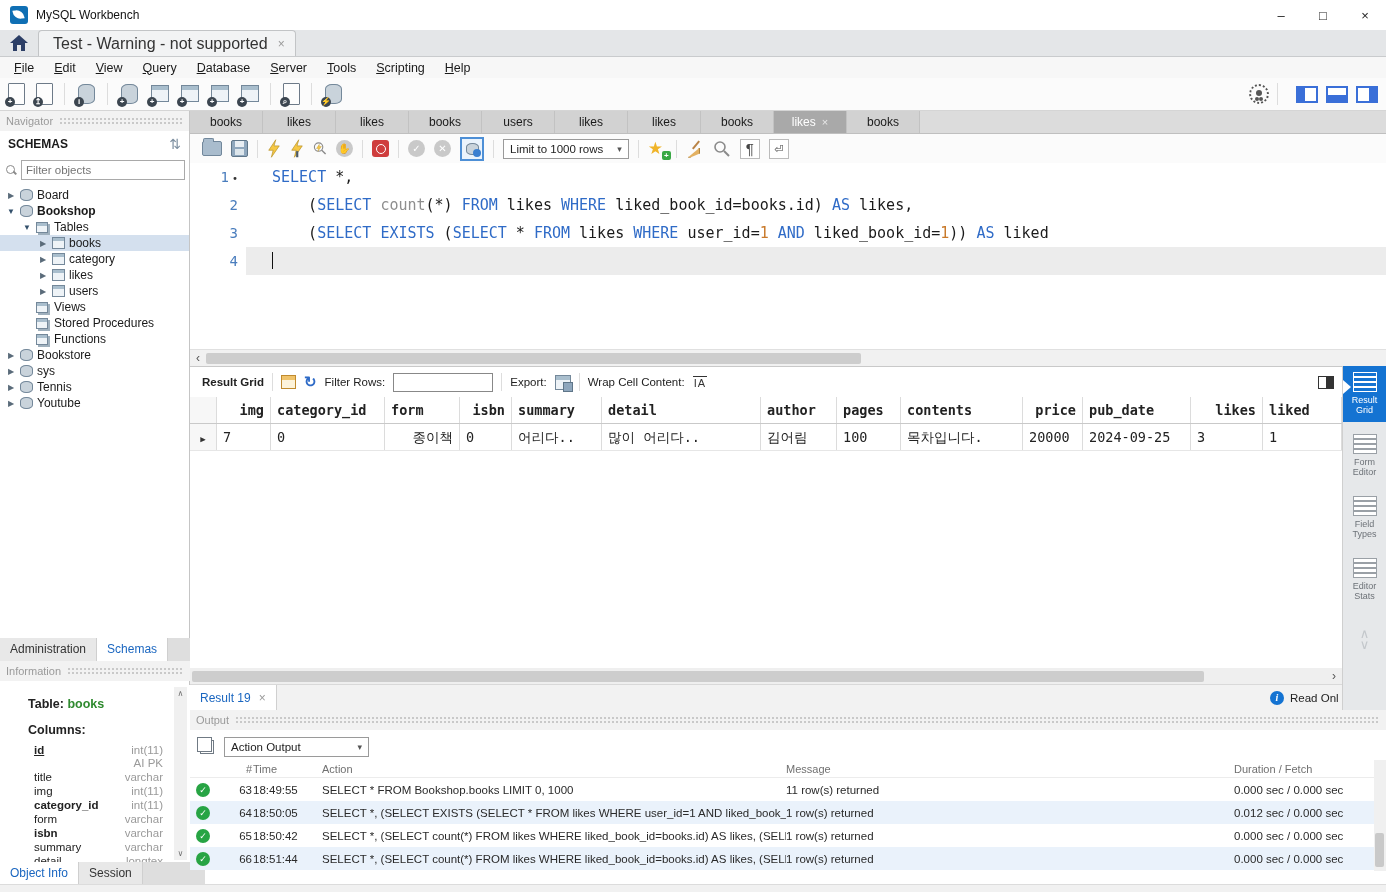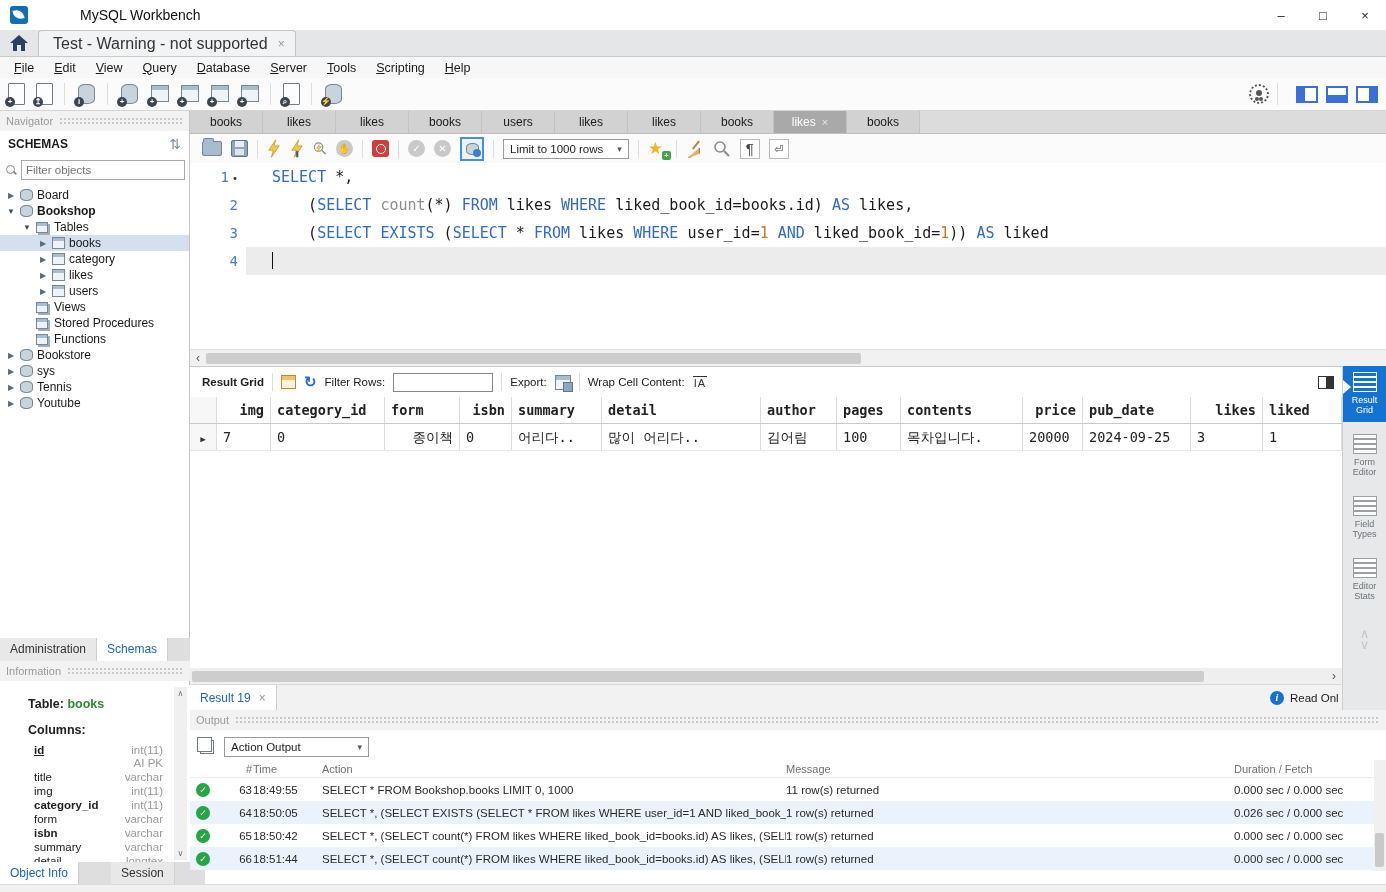--- a/index.html
+++ b/index.html
@@ -3,21 +3,21 @@
 <meta charset="utf-8">
 <style>
   * { margin:0; padding:0; box-sizing:border-box; }
   body { font-family:"Liberation Sans", sans-serif; background:#888; }
   .app { position:relative; width:1386px; height:892px; background:#fff; overflow:hidden; font-size:12px; color:#222; }
 
   
   .titlebar { position:absolute; left:0; top:0; width:1386px; height:30px; background:#fff; display:flex; align-items:center; }
   .logo { width:18px; height:18px; margin:0 8px 0 10px; background:#0f6fb4; border-radius:3px; position:relative; }
   .logo::after { content:""; position:absolute; left:3px; top:4px; width:11px; height:9px; background:#fff; border-radius:0 8px 0 8px; transform:rotate(-8deg); }
-  .title-text { font-size:14px; color:#111;margin-left:44px; }
+  .title-text { font-size:12px; color:#111; }
   .win-controls { margin-left:auto; display:flex; height:100%; }
   .win-btn { width:42px; height:100%; display:flex; align-items:center; justify-content:center; font-size:13px; color:#222; cursor:default; }
 
   
   .connbar { position:absolute; left:0; top:30px; width:1386px; height:27px; background:#e4e6e8; border-bottom:1px solid #c9cbcd; display:flex; align-items:flex-end; }
   .home-btn { width:38px; height:27px; display:flex; align-items:center; justify-content:center; }
   .conn-tab { height:26px; min-width:188px; background:#f2f3f4; border:1px solid #c2c4c6; border-bottom:none; border-radius:4px 4px 0 0; display:flex; align-items:center; padding:0 10px 0 14px; gap:10px; }
   .conn-tab-label { font-size:16px; color:#333; }
   .x-glyph { color:#9a9a9a; font-size:12px; }
 
@@ -76,21 +76,21 @@
   .oi-scroll { position:absolute; right:2px; top:576px; width:13px; height:173px; background:#f0f0f0; display:flex; flex-direction:column; align-items:center; justify-content:space-between; font-size:8px; color:#707070; padding:2px 0; }
   .oi-title { font-size:12.5px; font-weight:bold; margin-bottom:12px; }
   .oi-title .tname { color:#2f8a2f; }
   .oi-cols-label { font-size:12.5px; font-weight:bold; margin-bottom:6px; }
   .oi-row { display:flex; width:135px; font-size:11.5px; line-height:14px; }
   .oi-name { padding-left:6px; }
   .oi-type { margin-left:auto; color:#9a9a9a; }
   .oi-extra { width:135px; text-align:right; color:#9a9a9a; font-size:11.5px; line-height:13px; }
   .oi-row.pk .oi-name { font-weight:bold; text-decoration:underline; }
   .oi-row.bold .oi-name { font-weight:bold; }
-  .footer-tabs { position:absolute; left:0; top:751px; width:205px; height:22px; background:#dedede; display:flex;gap:32px; }
+  .footer-tabs { position:absolute; left:0; top:751px; width:205px; height:22px; background:#dedede; display:flex; }
   .ftab { padding:0 10px; line-height:22px; font-size:12px; background:#e8e8e8; color:#333; border-right:1px solid #cfcfcf; }
   .ftab.active { background:#fff; color:#1a66c0; }
 
   
   .query-tabs { position:absolute; left:190px; top:111px; width:1196px; height:23px; background:#dcdcdc; border-bottom:1px solid #bfbfbf; display:flex; }
   .qtab { width:73px; line-height:22px; text-align:center; font-size:12px; color:#1a1a1a; background:#d2d2d2; border-right:1px solid #c2c2c2; overflow:hidden; }
   .qtab.active { background:#a9a9a9; color:#fff; display:flex; align-items:center; justify-content:center; gap:6px; }
   .qtab.active .x-glyph { color:#e8e8e8; font-size:11px; }
 
   
@@ -638,21 +638,21 @@
       <span class="oc-dur">0.000 sec / 0.000 sec</span>
     </div>
     <div class="out-row">
       <span class="oc-icon">
           <span class="ok-circ">✓</span>
         </span>
       <span class="oc-num">64</span>
       <span class="oc-time">18:50:05</span>
       <span class="oc-action">SELECT *,  (SELECT EXISTS (SELECT * FROM likes WHERE user_id=1 AND liked_book_id=8)) ...</span>
       <span class="oc-msg">1 row(s) returned</span>
-      <span class="oc-dur">0.026 sec / 0.000 sec</span>
+      <span class="oc-dur">0.012 sec / 0.000 sec</span>
     </div>
     <div class="out-row">
       <span class="oc-icon">
           <span class="ok-circ">✓</span>
         </span>
       <span class="oc-num">65</span>
       <span class="oc-time">18:50:42</span>
       <span class="oc-action">SELECT *,  (SELECT count(*) FROM likes WHERE liked_book_id=books.id) AS likes, (SELECT E...</span>
       <span class="oc-msg">1 row(s) returned</span>
       <span class="oc-dur">0.000 sec / 0.000 sec</span>

